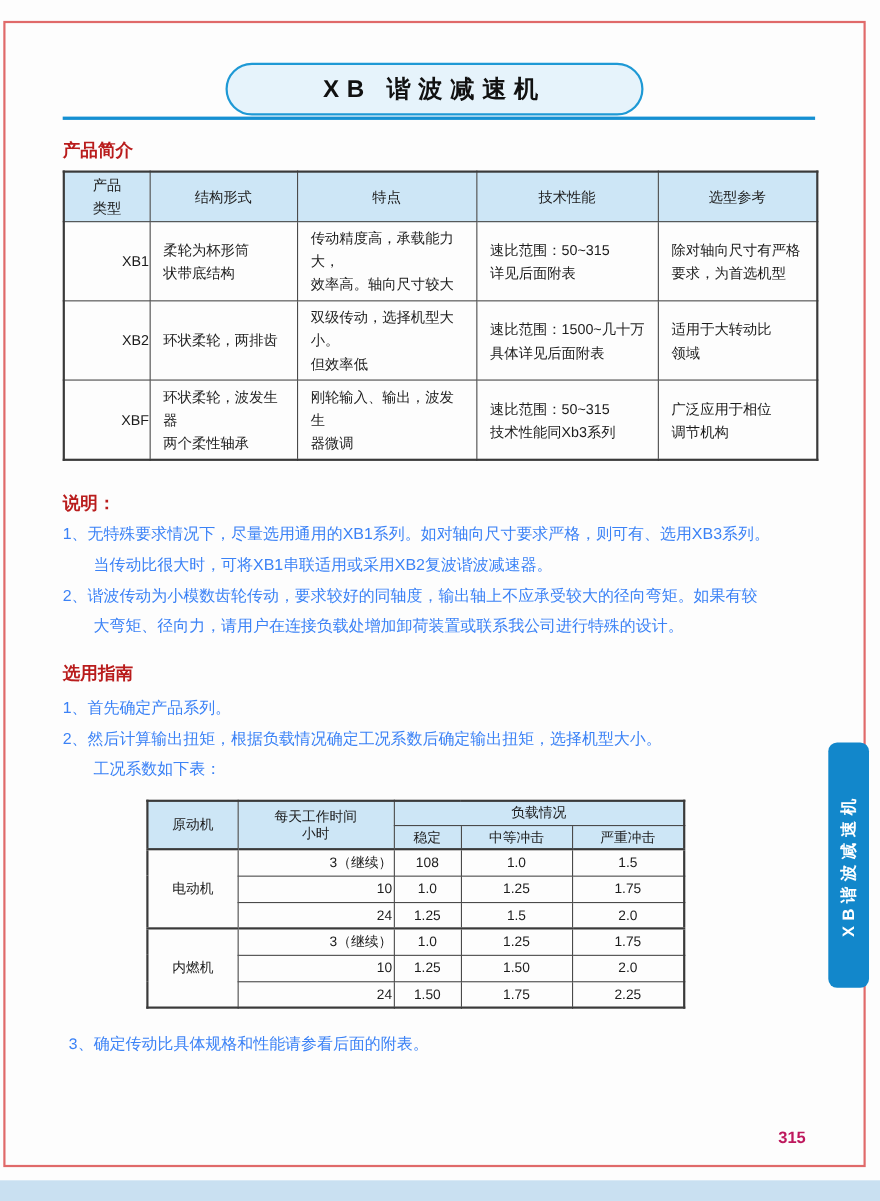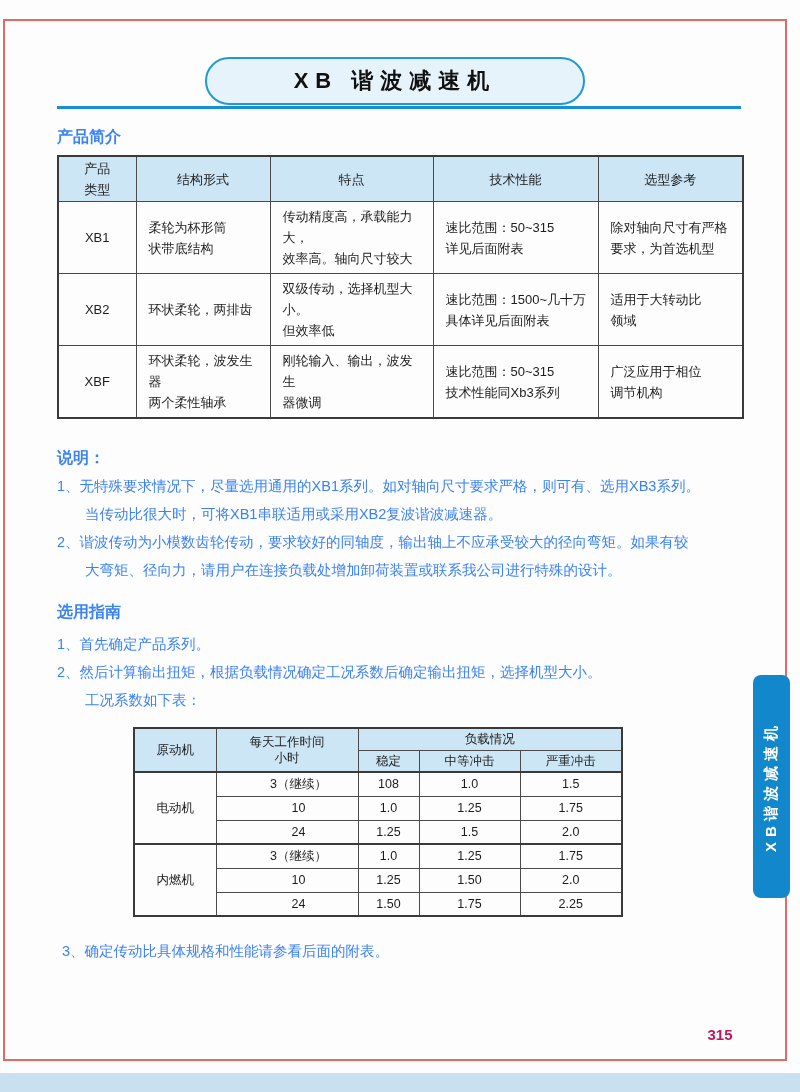--- a/index.html
+++ b/index.html
@@ -20,60 +20,60 @@
   .title-pill {
     position:absolute; left:205px; top:57px; width:380px; height:48px;
     border:2px solid #1e99d5; border-radius:24px; background:#e6f3fb;
     box-sizing:border-box; display:flex; align-items:center; justify-content:center;
     font-size:22px; font-weight:bold; letter-spacing:7px; color:#111;
   }
   .title-rule {
     position:absolute; left:57px; top:106px; width:684px; height:3px;
     background:#1590d2;
   }
-  .section-heading { position:absolute; font-size:16px; font-weight:bold; color:#3b82f6; }
+  .section-heading { position:absolute; font-size:16px; font-weight:bold; color:#b91c1c; }
   #intro-heading { left:57px; top:127px; }
   #notes-heading { left:57px; top:448px; }
   #guide-heading { left:57px; top:602px; }
 
   
   table { border-collapse:collapse; }
   .product-table {
     position:absolute; left:57px; top:155px; width:685px;
     border:2px solid #3a3a3a; table-layout:fixed;
     font-size:13px;
   }
   .product-table th, .product-table td {
     border:1px solid #4a4a4a; box-sizing:border-box;
     line-height:21px; vertical-align:middle;
   }
   .product-table th {
     background:#cde6f6; font-weight:normal; height:44px; text-align:center;
   }
   .product-table td { height:57px; padding:4px 8px 4px 12px; text-align:left; }
-  .product-table td.model { text-align:center; padding:16px; }
+  .product-table td.model { text-align:right; padding:0; }
 
   
   .text-line { position:absolute; left:57px; font-size:14.5px; line-height:20px; white-space:nowrap; color:#3b82f6; }
   .indent { left:85px; }
 
   
   .factor-table {
     position:absolute; left:133px; top:727px; width:488px;
     border:2px solid #3a3a3a; table-layout:fixed; font-size:12.5px;
   }
   .factor-table th, .factor-table td {
     border:1px solid #4a4a4a; box-sizing:border-box; vertical-align:middle;
   }
   .factor-table th {
     background:#cde6f6; font-weight:normal; text-align:center; height:22px; line-height:16px;
   }
   .factor-table td { height:24px; }
   .factor-table td.center { text-align:center;font-family:Liberation Serif, serif; }
-  .factor-table td.hours { text-align:center; padding-left:24px; }
+  .factor-table td.hours { text-align:right; padding-left:24px; }
   .factor-table td.num { text-align:center; }
   .factor-table tr.group-top td { border-top:2px solid #3a3a3a; }
   .factor-table tr.subhead th { border-top:1px solid #4a4a4a; }
   .factor-table tr.body-first td { border-top:2px solid #3a3a3a; }
 
   
   .side-tab {
     position:absolute; left:753px; top:675px; width:37px; height:223px;
     background:#1287cb; border-radius:8px;
     display:flex; align-items:center; justify-content:center;
@@ -245,20 +245,20 @@
   </tr>
   <tr>
     <td class="hours">24</td>
     <td class="num">1.50</td>
     <td class="num">1.75</td>
     <td class="num">2.25</td>
   </tr>
 </tbody>
   </table>
 
-<div class="text-line" style="top:941px; left:62px;">3、确定传动比具体规格和性能请参看后面的附表。</div>
+<div class="text-line" style="top:941px; left:62px;font-family:Liberation Mono, monospace;">3、确定传动比具体规格和性能请参看后面的附表。</div>
 
 <div class="side-tab">
   <span>XB谐波减速机</span>
 </div>
 
 <div class="page-number">315</div>
 <div class="bottom-strip"></div>
 
 </body></html>

